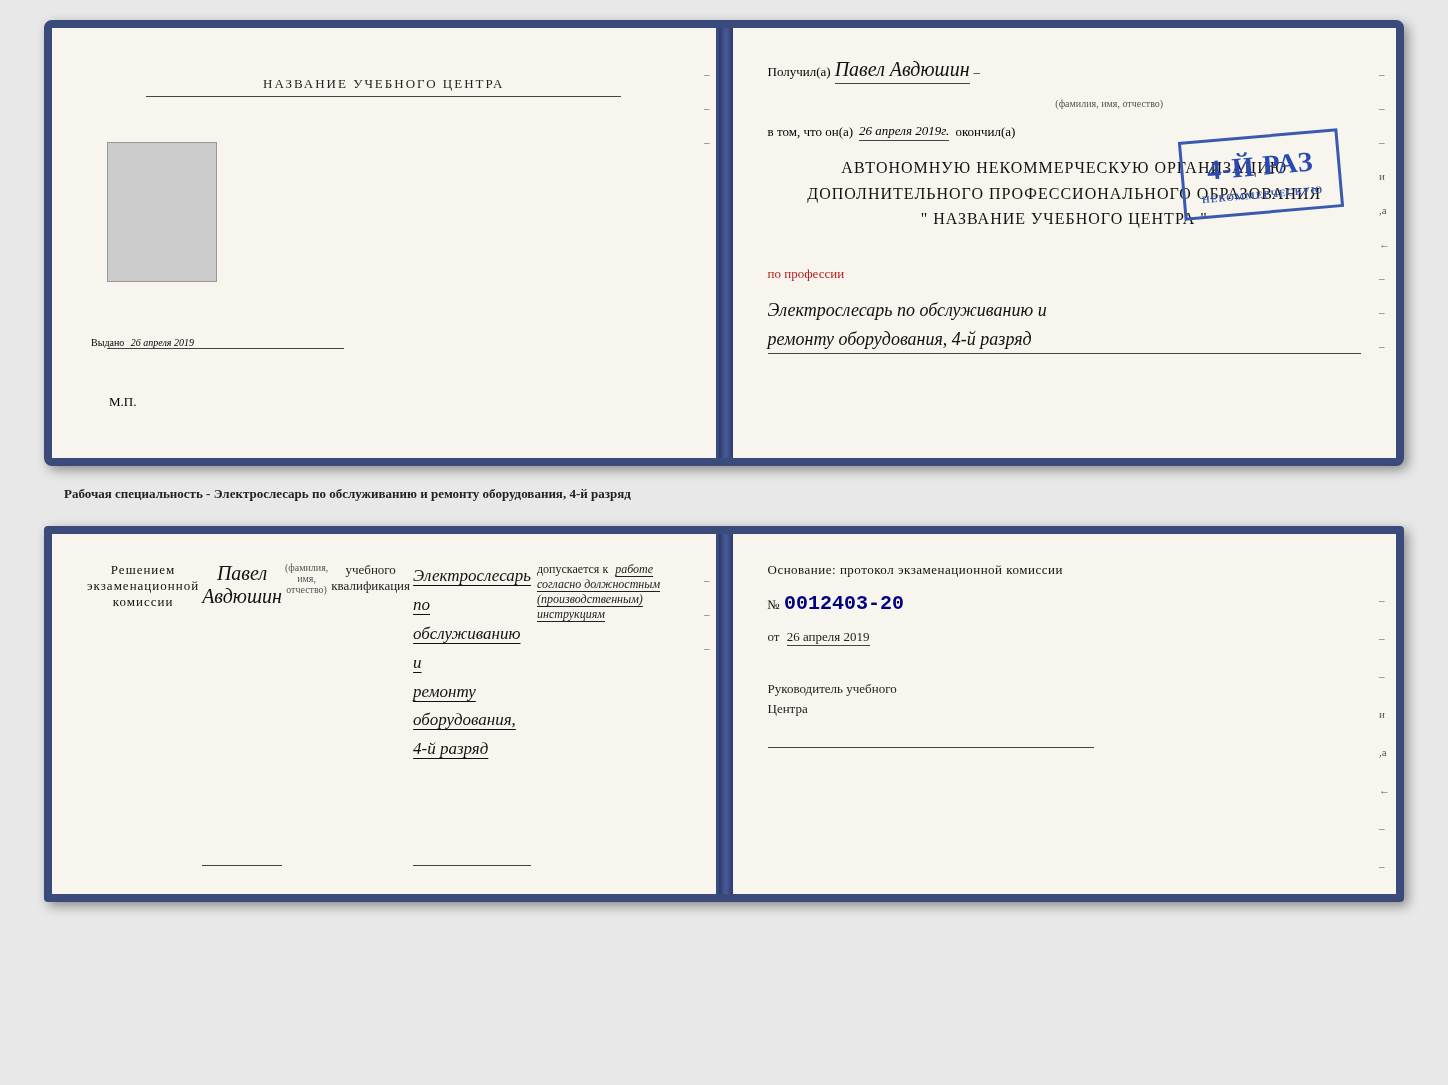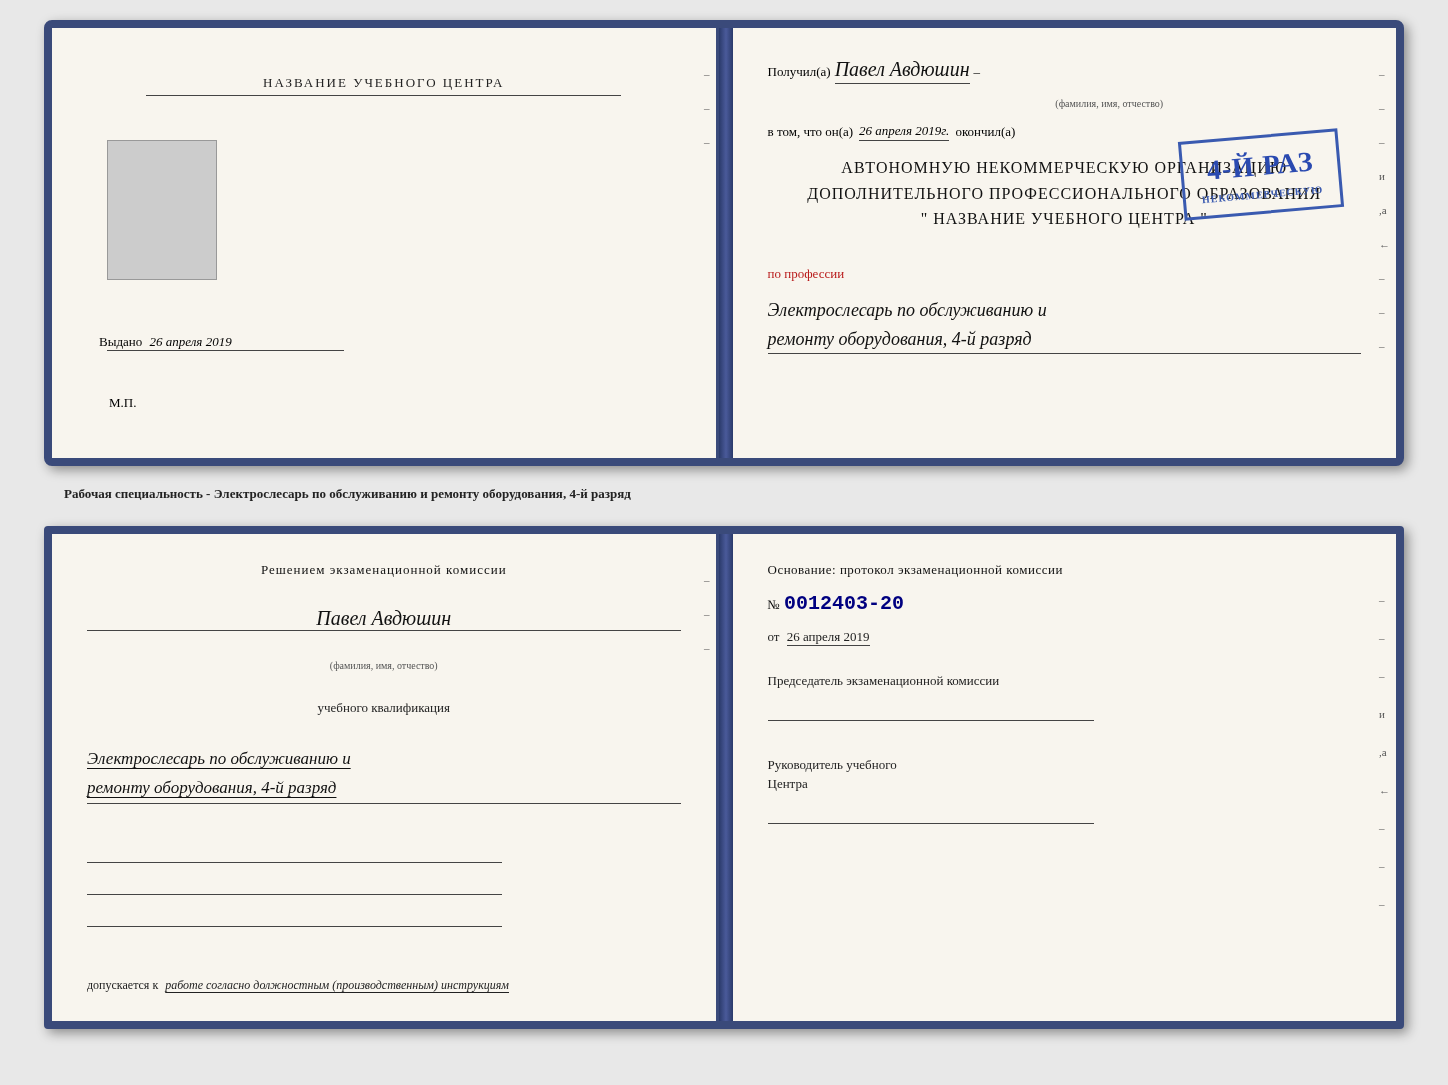--- a/index.html
+++ b/index.html
@@ -90,23 +90,23 @@
     }
 
     .certificate-number {
       font-size: 18px;
       font-weight: bold;
       color: #000080;
       font-family: 'Courier New', monospace;
     }
 
     .issued-line {
-      font-size: 13px;
+      font-size: 10px;
       align-self: flex-start;
-      margin-left: 12px;
+      margin-left: 4px;
     }
 
     .stamp-line {
       font-size: 13px;
       align-self: flex-start;
       margin-left: 20px;
       border-bottom: 1px solid #444;
       width: 40%;
     }
 
@@ -243,22 +243,22 @@
       flex: 1;
       padding: 28px 35px;
       position: relative;
       background: #f8f5ee;
       min-height: 360px;
     }
 
     .bottom-left {
       border-right: 3px solid #3a4a7a;
       display: flex;
-      flex-direction: column;
-      gap: 29px;
+      flex-direction: row;
+      gap: 3px;
     }
 
     .bottom-right {
       display: flex;
       flex-direction: column;
       gap: 14px;
     }
 
     .commission-title {
       font-size: 13px;
@@ -308,21 +308,21 @@
 
     .sig-line {
       border-bottom: 1px solid #444;
       height: 22px;
       width: 70%;
     }
 
     .allowed-label {
       font-size: 12px;
       color: #222;
-      margin-top: 22px;
+      margin-top: 0;
     }
 
     .allowed-text {
       font-style: italic;
       text-decoration: underline;
       text-underline-offset: 3px;
     }
 
     .basis-text {
       font-size: 13px;
@@ -493,24 +493,20 @@
     <div style="display:flex; align-items:baseline; gap:4px;">
       <span style="font-size:13px;">№</span>
       <span class="protocol-number">0012403-20</span>
     </div>
 
     <div class="protocol-date">
       <span>от</span>
       <span style="border-bottom:1px solid #444; padding-bottom:1px; margin-left:4px;">26 апреля 2019</span>
     </div>
 
-    <div class="official-block">
-      <div class="official-title">Председатель экзаменационной комиссии</div>
-      <div class="official-sig-line"></div>
-    </div>
 
     <div class="official-block" style="margin-top:20px;">
       <div class="official-title">
         <span>Руководитель учебного</span>
         <br>
         <span>Центра</span>
       </div>
       <div class="official-sig-line"></div>
     </div>
 

